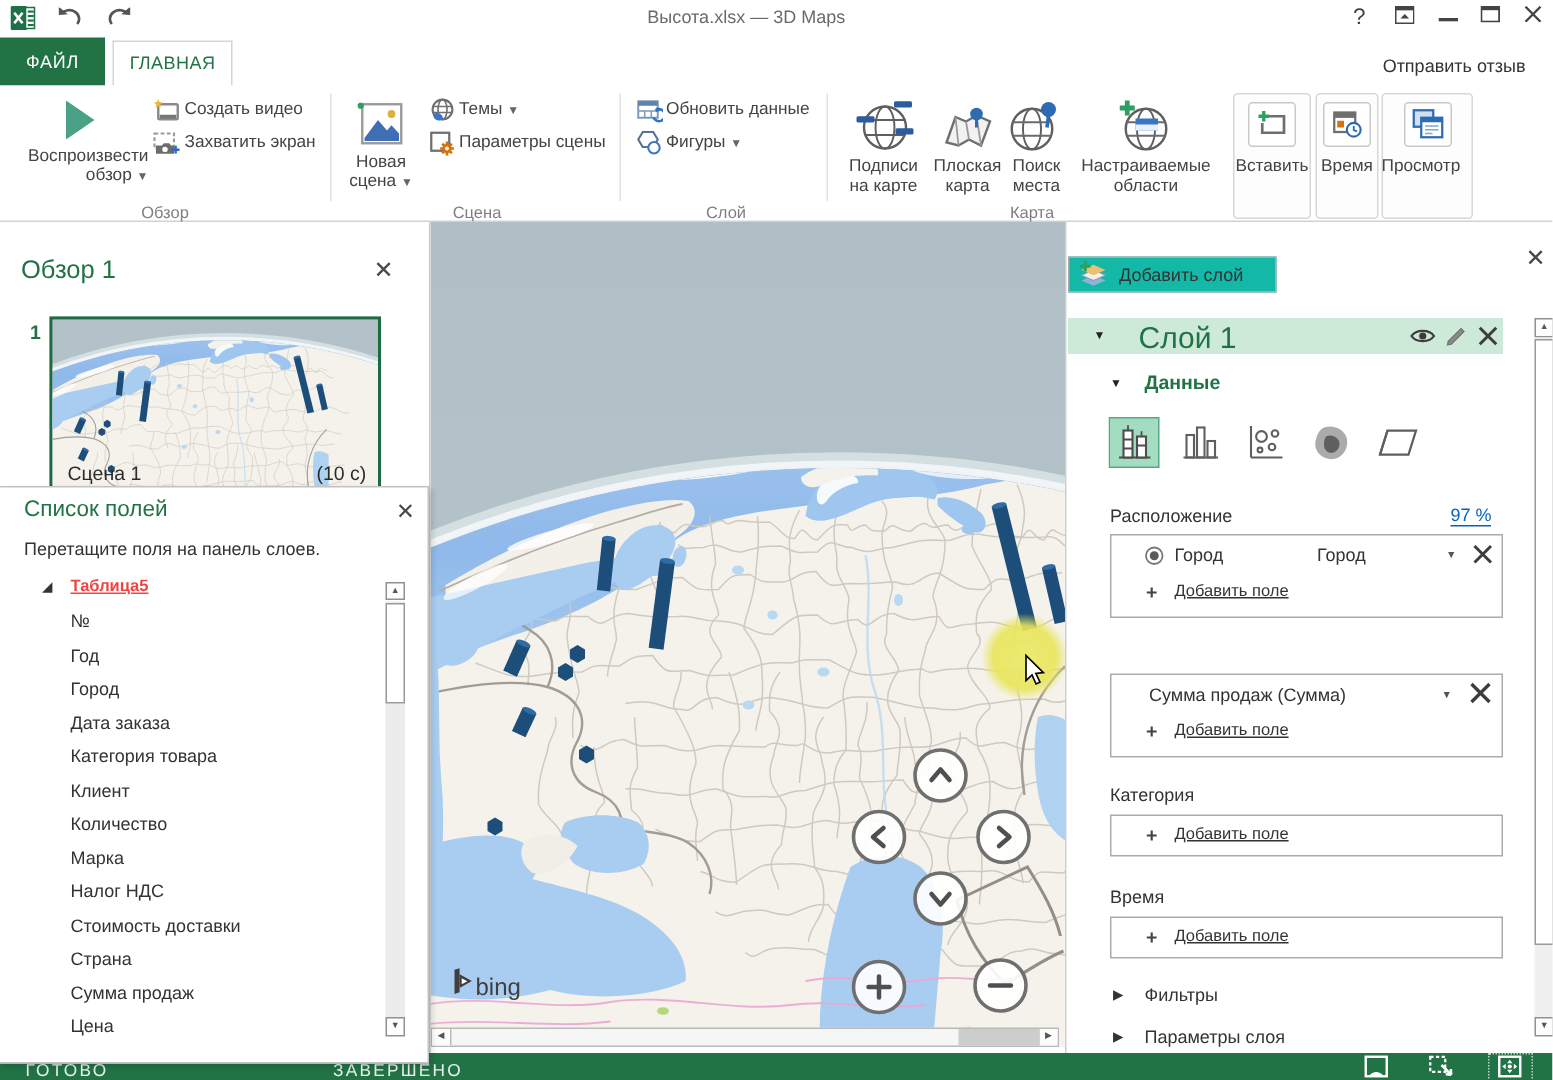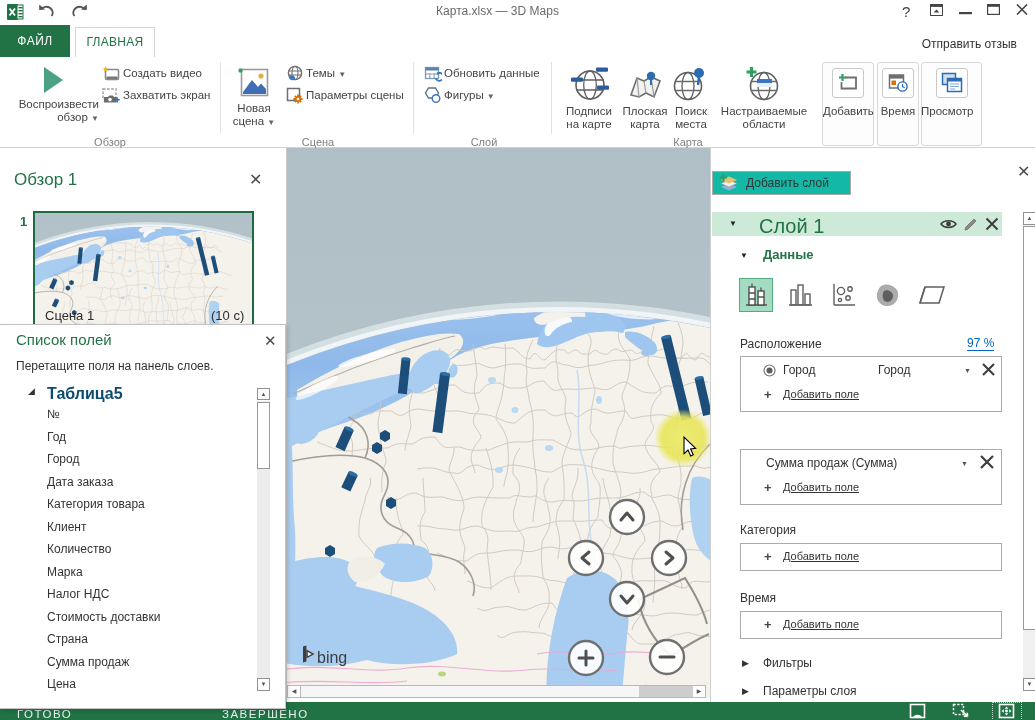--- a/index.html
+++ b/index.html
@@ -39,21 +39,21 @@
   .flabel{position:absolute;left:29px;font-size:12px;color:#333;}
   .addrow{font-size:11px;color:#333;text-decoration:underline;}
   
   #statusbar{left:0;top:702px;width:1035px;height:18px;background:#217346;}
   .sbtext{position:absolute;top:6px;font-size:11.5px;color:#ecf2ee;letter-spacing:1.5px;}
 </style>
 </head>
 <body>
 
 <div class="abs" id="titlebar">
-  <div class="abs" id="apptitle">Карта.xlsx — 3D Maps</div>
+  <div class="abs" id="apptitle">Высота.xlsx — 3D Maps</div>
   <svg class="abs" style="left:7px;top:4px" width="17" height="16" viewBox="0 0 17 16">
     <rect x="0" y="0" width="11" height="16" rx="1" fill="#1e7145"></rect>
     <rect x="10" y="1" width="6" height="14" fill="#fff" stroke="#1e7145" stroke-width="1"></rect>
     <rect x="11.5" y="3" width="4" height="1.4" fill="#1e7145"></rect>
       <rect x="11.5" y="6" width="4" height="1.4" fill="#1e7145"></rect>
     <rect x="11.5" y="9" width="4" height="1.4" fill="#1e7145"></rect>
       <rect x="11.5" y="12" width="4" height="1.4" fill="#1e7145"></rect>
     <path d="M2.5 4.5 L8 11.5 M8 4.5 L2.5 11.5" stroke="#fff" stroke-width="1.8"></path>
   </svg>
   <svg class="abs" style="left:38px;top:5px" width="16" height="13" viewBox="0 0 16 13">
@@ -203,21 +203,21 @@
     <rect x="3.5" y="7.5" width="4.5" height="4.5" fill="#d8700c"></rect>
     <circle cx="14.5" cy="13.5" r="4.6" fill="#fff" stroke="#2d6bb2" stroke-width="1.4"></circle>
     <path d="M14.5 11 V13.7 L16.7 14.6" fill="none" stroke="#2d6bb2" stroke-width="1.2"></path>
   </svg>
   <svg class="abs" style="left:941px;top:15px" width="22" height="21" viewBox="0 0 22 21">
     <rect x="1.5" y="1.5" width="13" height="11" fill="#cfe0f2" stroke="#2d6bb2" stroke-width="1.5"></rect>
     <rect x="6.5" y="6.5" width="14" height="13" fill="#fff" stroke="#2d6bb2" stroke-width="1.5"></rect>
     <rect x="6.5" y="6.5" width="14" height="3" fill="#2d6bb2"></rect>
     <path d="M9 12 H18 M9 14.5 H18 M9 17 H14" stroke="#7fa8d4" stroke-width="1"></path>
   </svg>
-  <div class="rtxt" style="left:823px;top:48px;width:50px;text-align:center;">Добавить</div>
+  <div class="rtxt" style="left:823px;top:48px;width:50px;text-align:center;">Вставить</div>
   <div class="rtxt" style="left:877px;top:48px;width:42px;text-align:center;">Время</div>
   <div class="rtxt" style="left:921px;top:48px;width:61px;text-align:left;">Просмотр</div>
 </div>
 
 <div class="abs" id="main">
   <div id="mapwrap">
   <svg width="423" height="554" viewBox="0 0 423 554">
     <defs>
       <linearGradient id="skyg" x1="0" y1="0" x2="0" y2="1">
         <stop offset="0" stop-color="#aebdc4"></stop>
@@ -423,21 +423,21 @@
       </svg>
       <div class="abs" style="left:10px;top:95px;font-size:13px;color:#2b2b2b;">Сцена 1</div>
       <div class="abs" style="left:176px;top:95px;font-size:13px;color:#2b2b2b;">(10 с)</div>
     </div>
   </div>
   <div id="fieldpanel">
     <div class="abs gtitle" style="left:16px;top:6px;font-size:15px;">Список полей</div>
     <div class="abs xbtn" style="left:264px;top:7px;">✕</div>
     <div class="abs" style="left:16px;top:34px;font-size:12px;color:#333;">Перетащите поля на панель слоев.</div>
     <div class="abs" style="left:28px;top:61px;font-size:9px;color:#333;">◢</div>
-    <div class="abs" style="left:47px;top:60px;font-size:16px;font-weight:bold;color:#0c4a6e;">Таблица5</div>
+    <div class="abs" style="left:47px;top:60px;font-size:11px;font-weight:bold;color:#ef4444;text-decoration:underline;">Таблица5</div>
     <div class="fitem" style="top:82px;">№</div>
     <div class="fitem" style="top:105px;">Год</div>
     <div class="fitem" style="top:127px;">Город</div>
     <div class="fitem" style="top:150px;">Дата заказа</div>
     <div class="fitem" style="top:172px;">Категория товара</div>
     <div class="fitem" style="top:195px;">Клиент</div>
     <div class="fitem" style="top:217px;">Количество</div>
     <div class="fitem" style="top:240px;">Марка</div>
     <div class="fitem" style="top:262px;">Налог НДС</div>
     <div class="fitem" style="top:285px;">Стоимость доставки</div>

